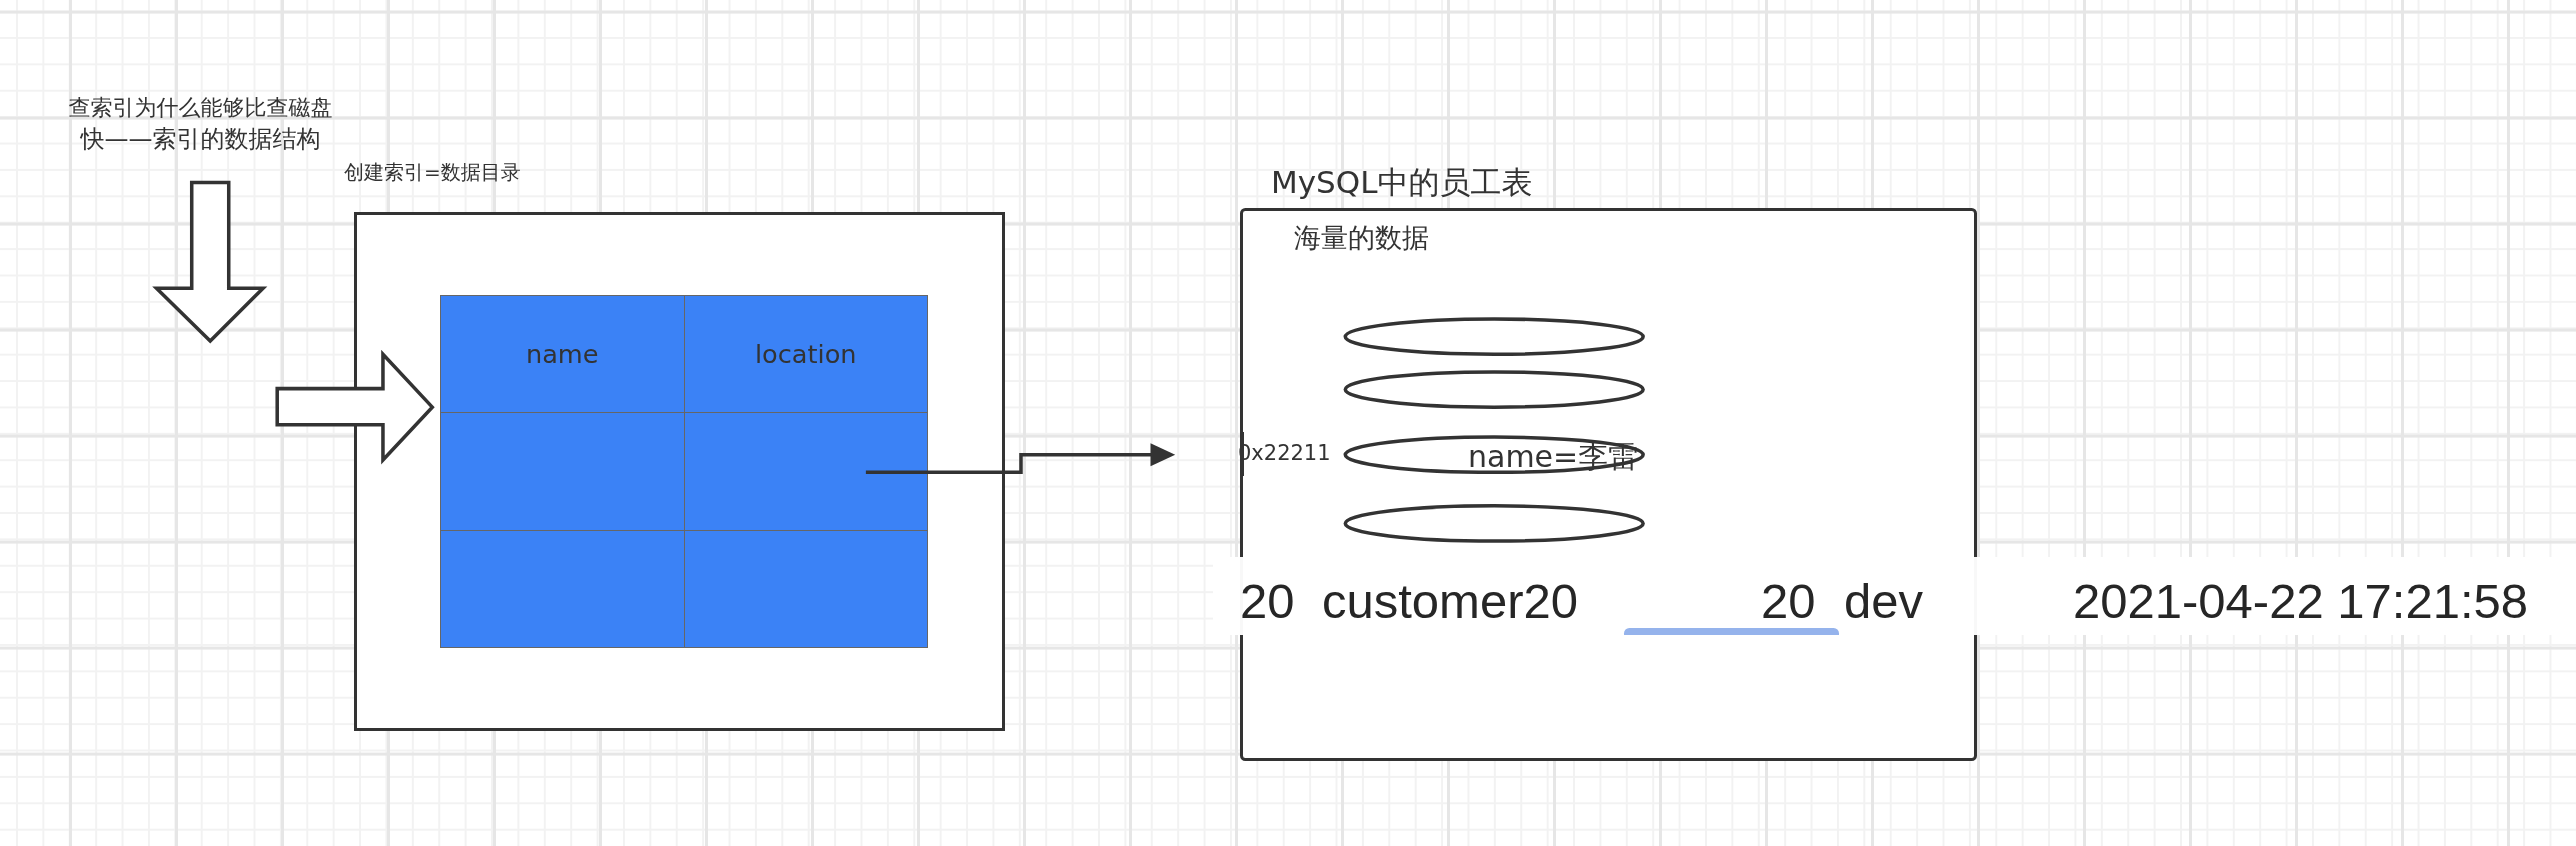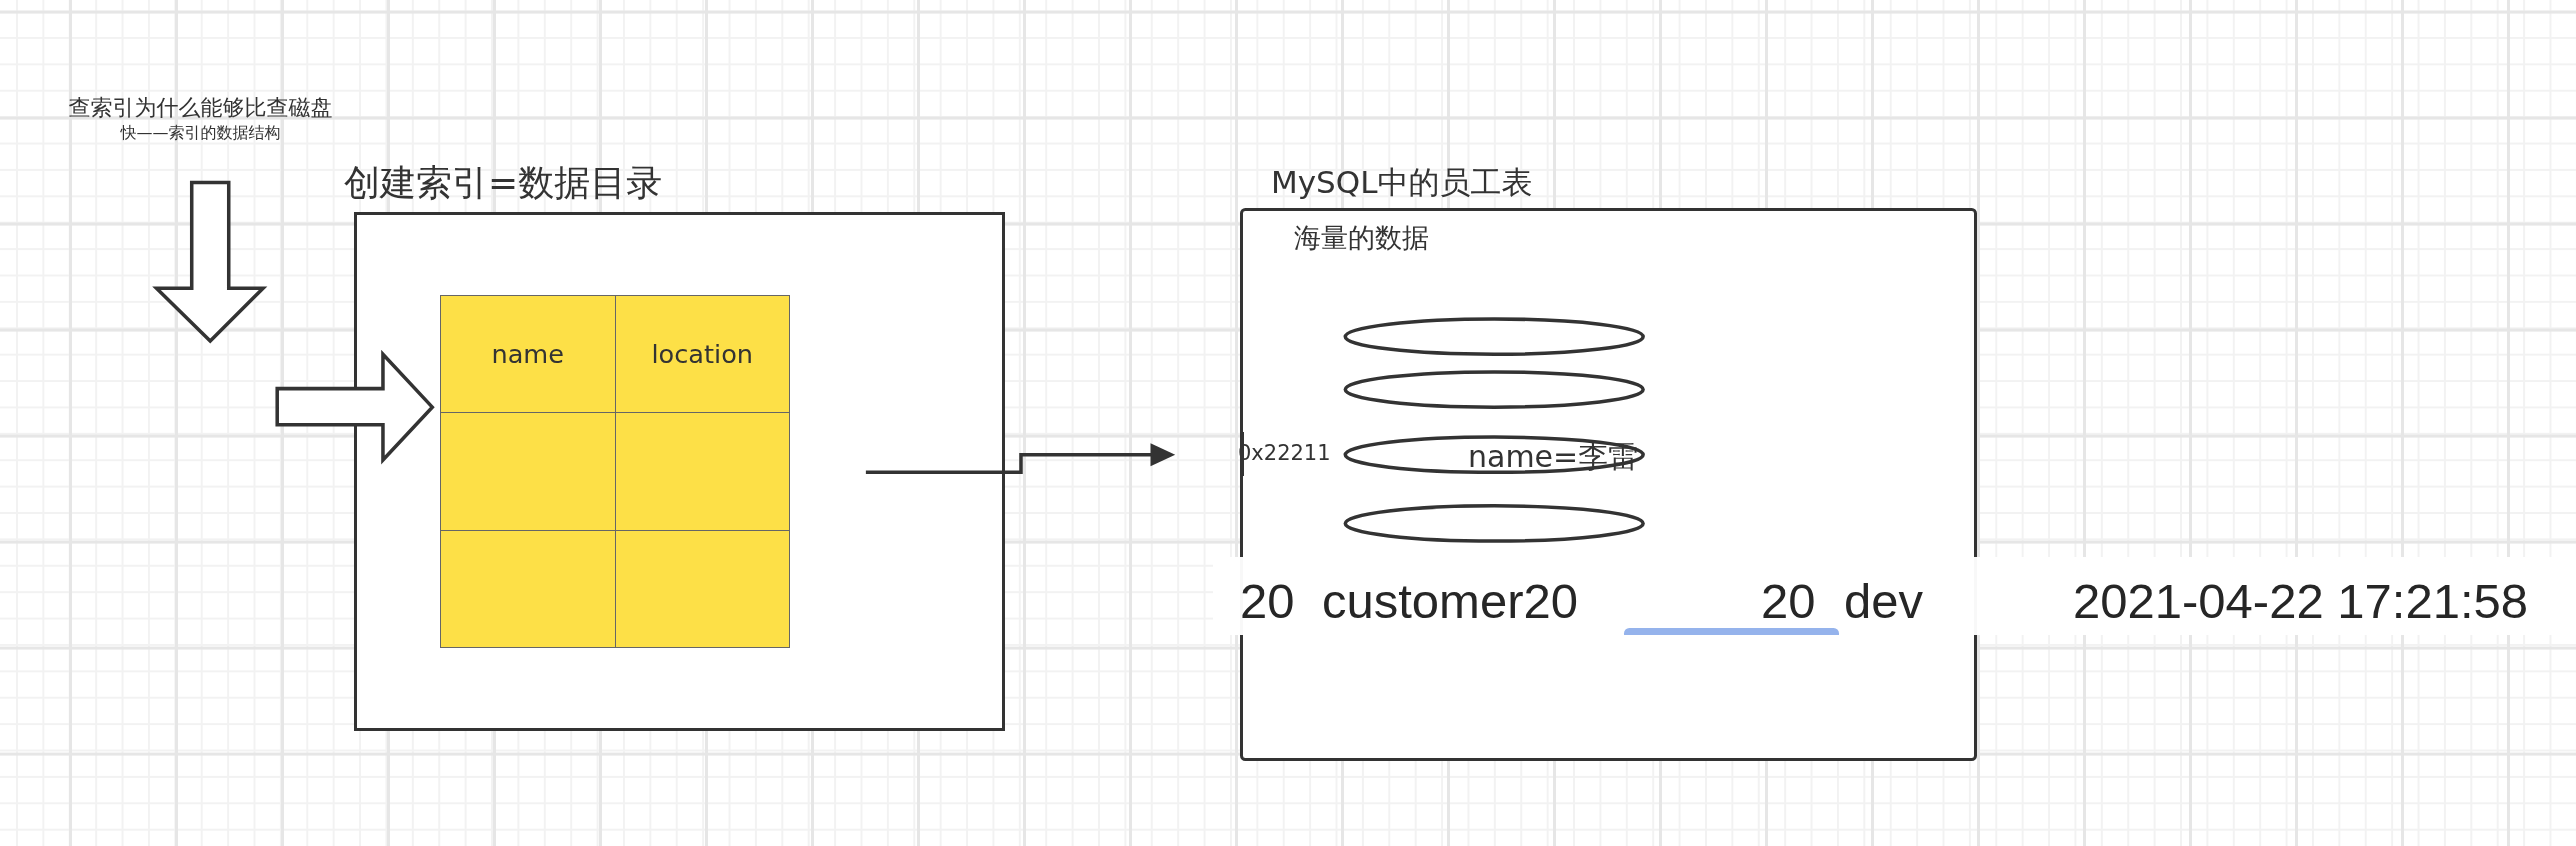--- a/index.html
+++ b/index.html
@@ -19,22 +19,22 @@
     position: absolute; color: #333333; white-space: nowrap;
     font-family: "DejaVu Sans", "Liberation Sans", sans-serif;
   }
   svg.shapes { position: absolute; left: 0; top: 0; }
   .box {
     position: absolute; background: #ffffff; box-sizing: border-box;
   }
   .outer-box { left: 354px; top: 212px; width: 651px; height: 519px; border: 3.5px solid #333333; }
   .mysql-box { left: 1240px; top: 208px; width: 737px; height: 553px; border: 3.5px solid #333333; border-radius: 5.3px; }
   .idx-table {
-    position: absolute; left: 440px; top: 295px; width: 350px; height: 353px;
-    border-collapse: collapse; table-layout: fixed; background: #fde047;
+    position: absolute; left: 440px; top: 295px; width: 488px; height: 353px;
+    border-collapse: collapse; table-layout: fixed; background: #3b82f6;
   }
   .idx-table td, .idx-table th {
     border: 1.8px solid #666666; text-align: center; vertical-align: middle;
     font-family: "DejaVu Sans", "Liberation Sans", sans-serif;
     font-weight: normal; font-size: 25.6px; color: #333333; height: 67px; padding: 0;
   }
   .overlay-strip {
     position: absolute; left: 1213px; top: 557px; width: 1363px; height: 78px;
     background: rgba(255,255,255,0.97);
   }
@@ -46,23 +46,23 @@
     position: absolute; left: 1624px; top: 628px; width: 215px; height: 7px;
     background: #95b3ec; border-radius: 5.3px 5.3px 0 0;
   }
 </style>
 </head>
 <body>
 
 <div class="canvas"></div>
 
 <div class="txt" style="left:63px; top:93px; font-size:22px; width:275px; text-align:center;font-family:Liberation Serif, serif;">查索引为什么能够比查磁盘</div>
-<div class="txt" style="left:63px; top:123px; font-size:16px; width:275px; text-align:center;">快——索引的数据结构</div>
+<div class="txt" style="left:63px; top:123px; font-size:24px; width:275px; text-align:center;">快——索引的数据结构</div>
 
-<div class="txt" style="left:344px; top:159px; font-size:36px;">创建索引=数据目录</div>
+<div class="txt" style="left:344px; top:159px; font-size:20px;">创建索引=数据目录</div>
 
 <div class="box outer-box"></div>
 
 <table class="idx-table">
   <tbody>
       <tr>
     <th>name</th>
     <th>location</th>
   </tr>
   <tr>

